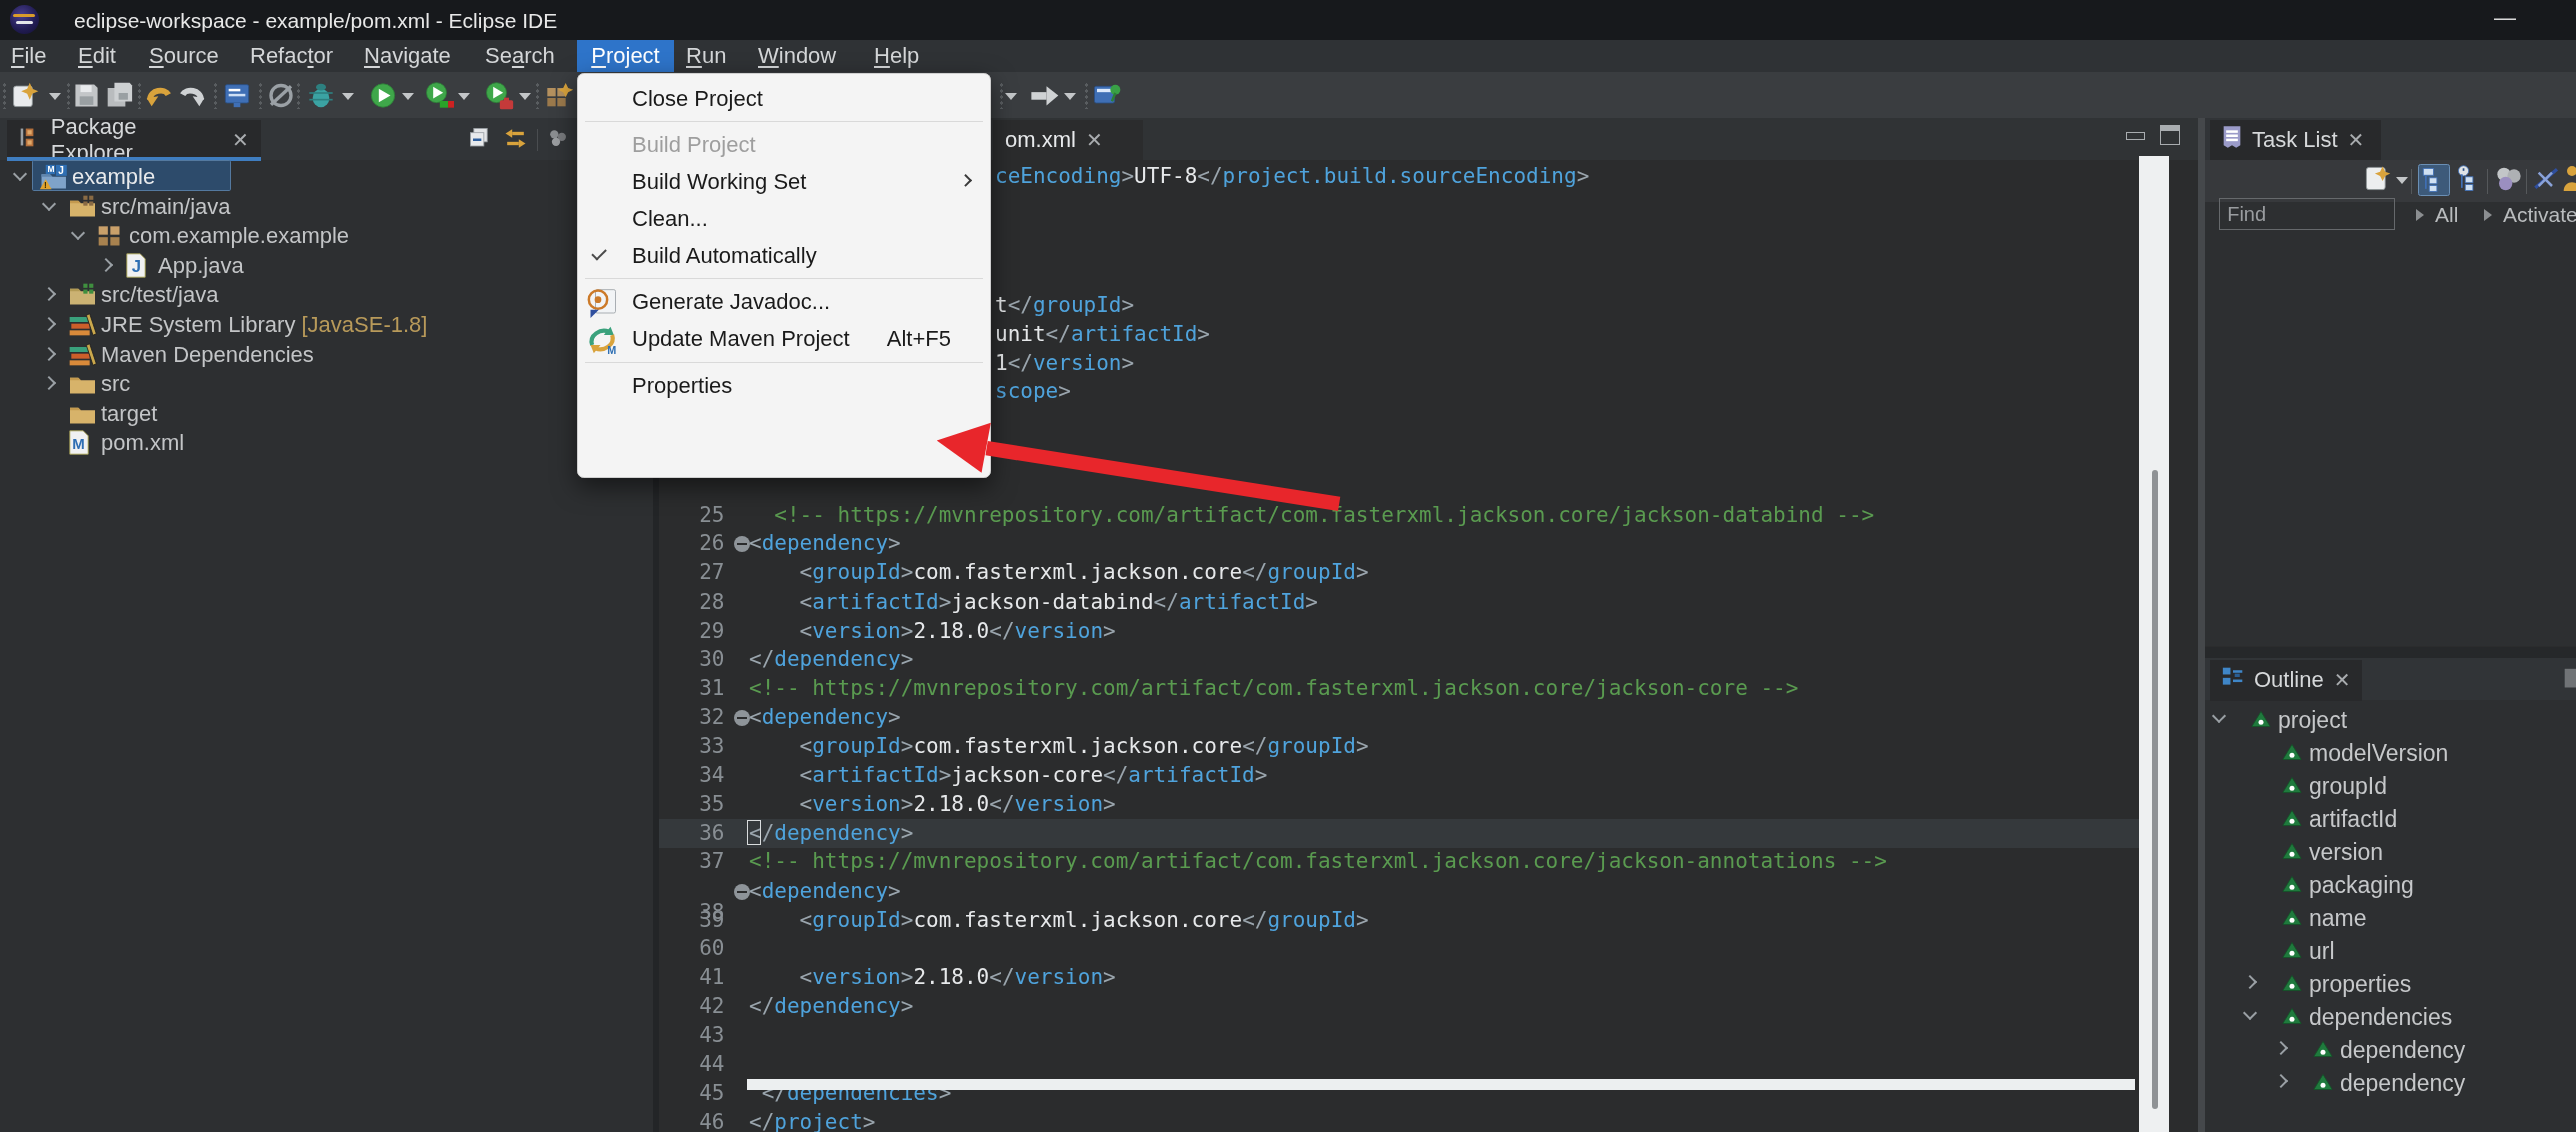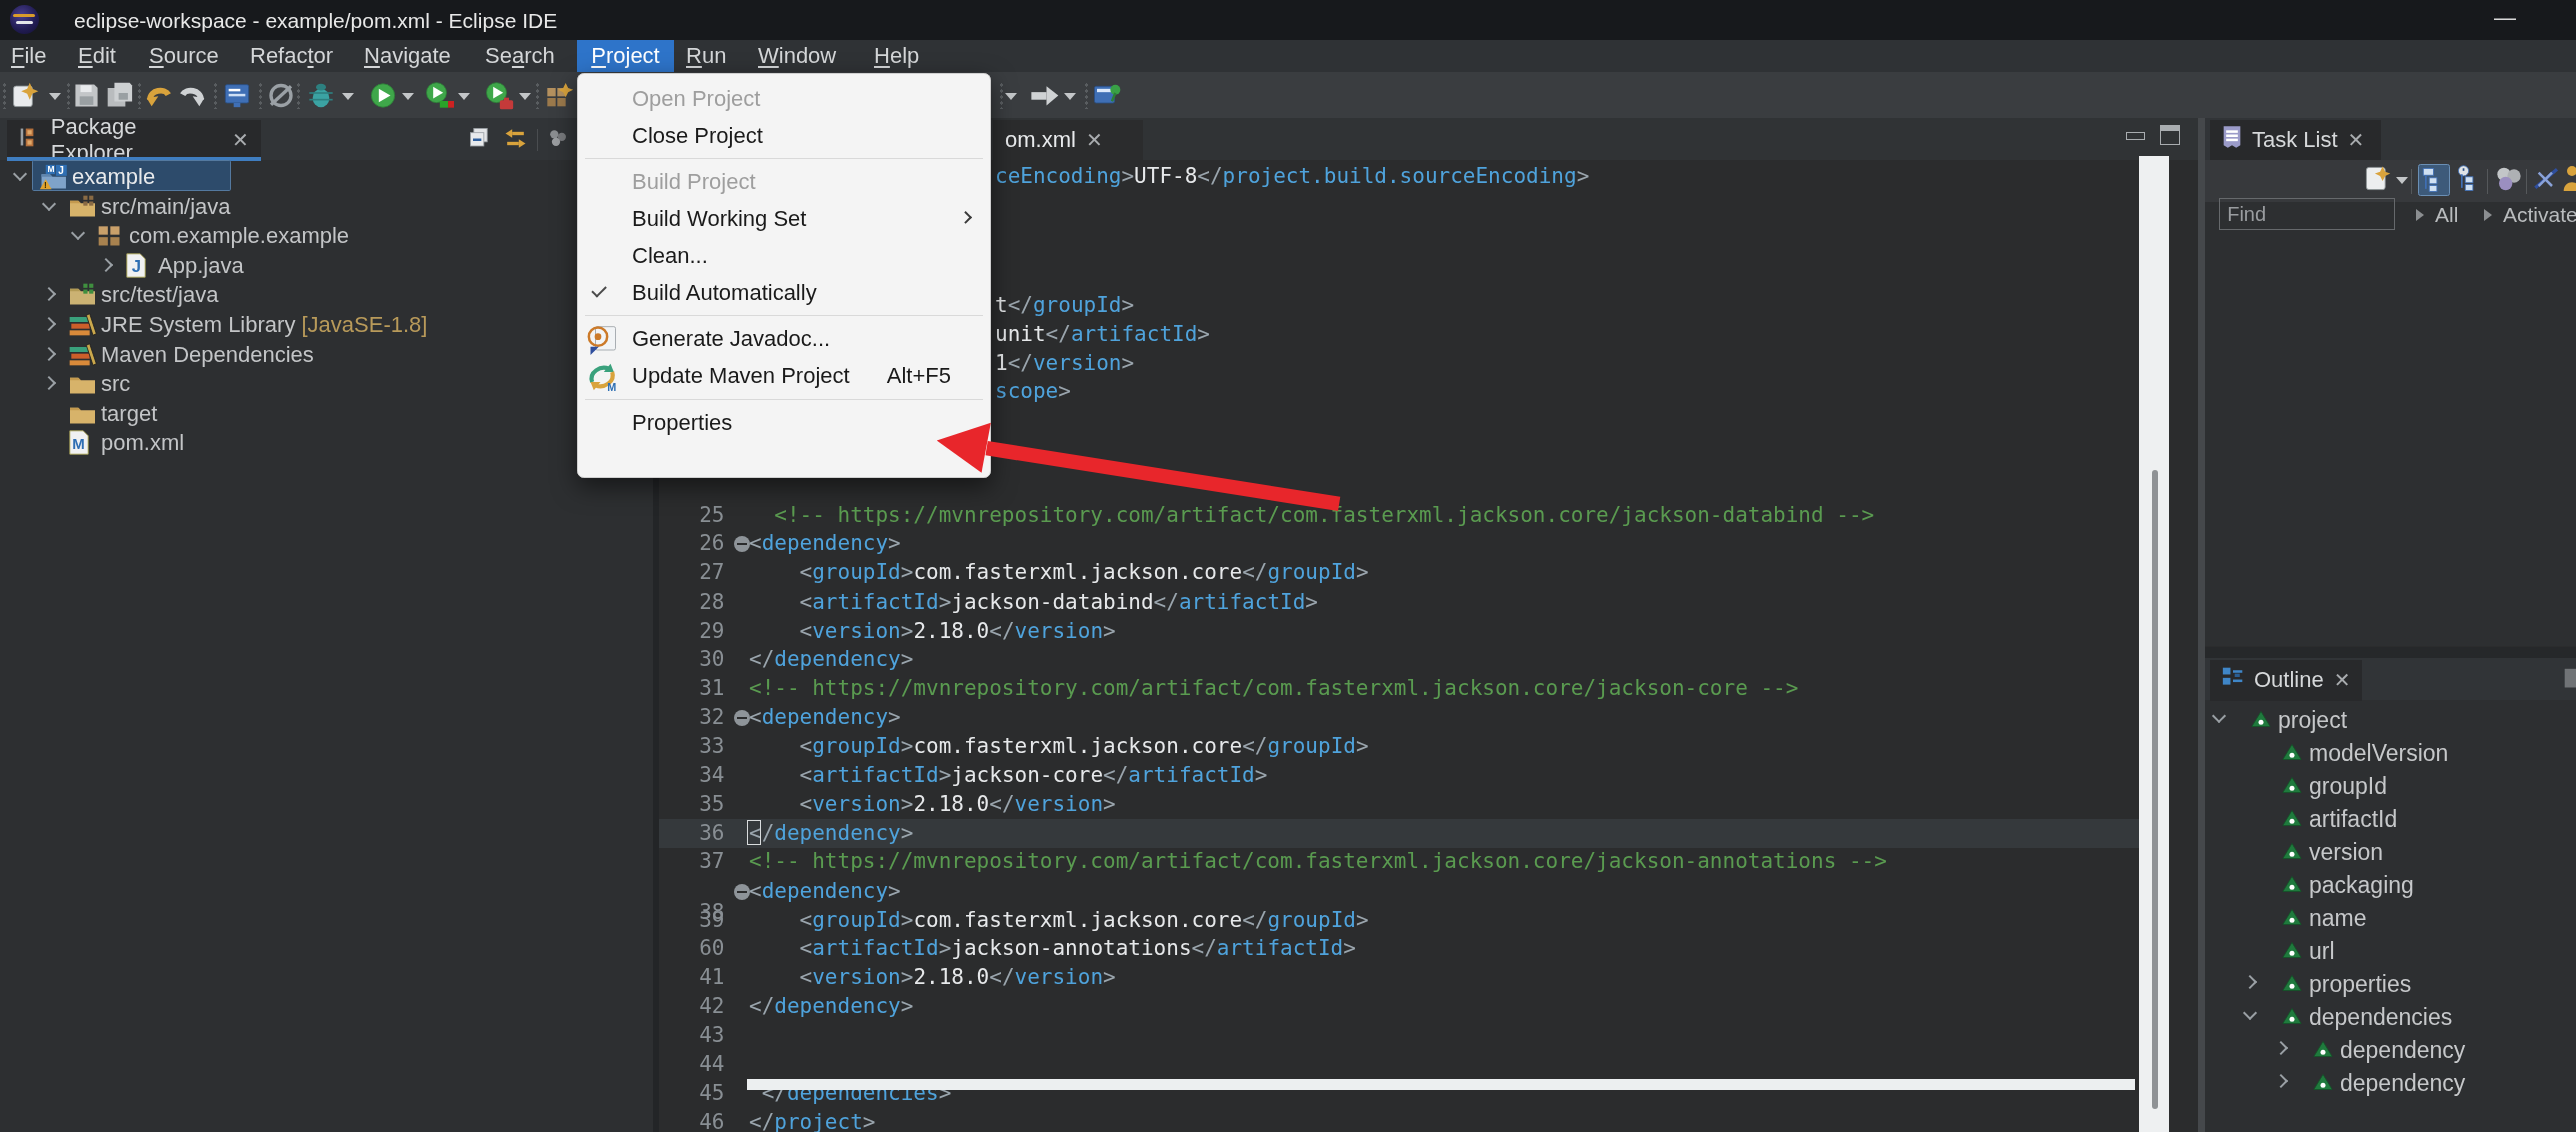--- a/index.html
+++ b/index.html
@@ -409,21 +409,20 @@
       <div class="cline lnum" style="top: 687px;">37</div>
       <div class="cline" style="left: 90px; top: 687px;"><span class="tok-c">&lt;!-- https://mvnrepository.com/artifact/com.fasterxml.jackson.core/jackson-annotations --&gt;</span></div>
       <div class="cline lnum" style="top: 738px;">38</div>
       <div class="fold" style="top: 724px;">
         <i></i>
       </div>
       <div class="cline" style="left: 90px; top: 717px;"><span class="tok-d">&lt;</span><span class="tok-t">dependency</span><span class="tok-d">&gt;</span></div>
       <div class="cline lnum" style="top: 746px;">39</div>
       <div class="cline" style="left: 90px; top: 746px;"><span class="tok-d">    &lt;</span><span class="tok-t">groupId</span><span class="tok-d">&gt;</span><span class="tok-x">com.fasterxml.jackson.core</span><span class="tok-d">&lt;/</span><span class="tok-t">groupId</span><span class="tok-d">&gt;</span></div>
       <div class="cline lnum" style="top: 774px;">60</div>
-      <div class="cline" style="left: 90px; top: 774px;"><span class="tok-d">    &lt;</span><span class="tok-t">artifactId</span><span class="tok-d">&gt;</span><span class="tok-x">jackson-annotations</span><span class="tok-d">&lt;/</span><span class="tok-t">artifactId</span><span class="tok-d">&gt;</span></div>
       <div class="cline lnum" style="top: 803px;">41</div>
       <div class="cline" style="left: 90px; top: 803px;"><span class="tok-d">    &lt;</span><span class="tok-t">version</span><span class="tok-d">&gt;</span><span class="tok-x">2.18.0</span><span class="tok-d">&lt;/</span><span class="tok-t">version</span><span class="tok-d">&gt;</span></div>
       <div class="cline lnum" style="top: 832px;">42</div>
       <div class="cline" style="left: 90px; top: 832px;"><span class="tok-d">&lt;/</span><span class="tok-t">dependency</span><span class="tok-d">&gt;</span></div>
       <div class="cline lnum" style="top: 861px;">43</div>
       <div class="cline" style="left: 90px; top: 861px;"></div>
       <div class="cline lnum" style="top: 890px;">44</div>
       <div class="cline" style="left: 90px; top: 890px;"></div>
       <div class="cline lnum" style="top: 919px;">45</div>
       <div class="cline" style="left: 90px; top: 919px;"><span class="tok-d"> &lt;/</span><span class="tok-t">dependencies</span><span class="tok-d">&gt;</span></div>
@@ -602,23 +601,20 @@
         <div style="position: absolute; left: 107px; top: 4.2px;"><svg width="22" height="20" viewBox="0 0 26 24">
             <polygon points="13,3 24,21 2,21" fill="#1f7a3d" stroke="#145228"></polygon>
             <circle cx="13" cy="16" r="3" fill="#fff"></circle>
           </svg></div>
         <div class="tree-label" style="left: 135px; top: 2.5px;">dependency</div>
       </div>
     </div>
 </div>
 
 <div class="abs" id="project-menu">
-    <div class="pm-item disabled">
-      <div class="pm-label">Open Project</div>
-    </div>
     <div class="pm-item">
       <div class="pm-label">Close Project</div>
     </div>
     <div class="pm-sep"></div>
     <div class="pm-item disabled">
       <div class="pm-label">Build Project</div>
     </div>
     <div class="pm-item">
       <div class="pm-label">Build Working Set</div>
       <div class="pm-sub"></div>

